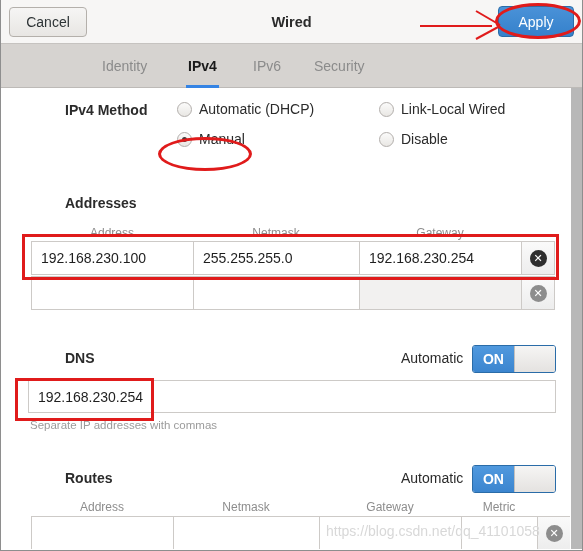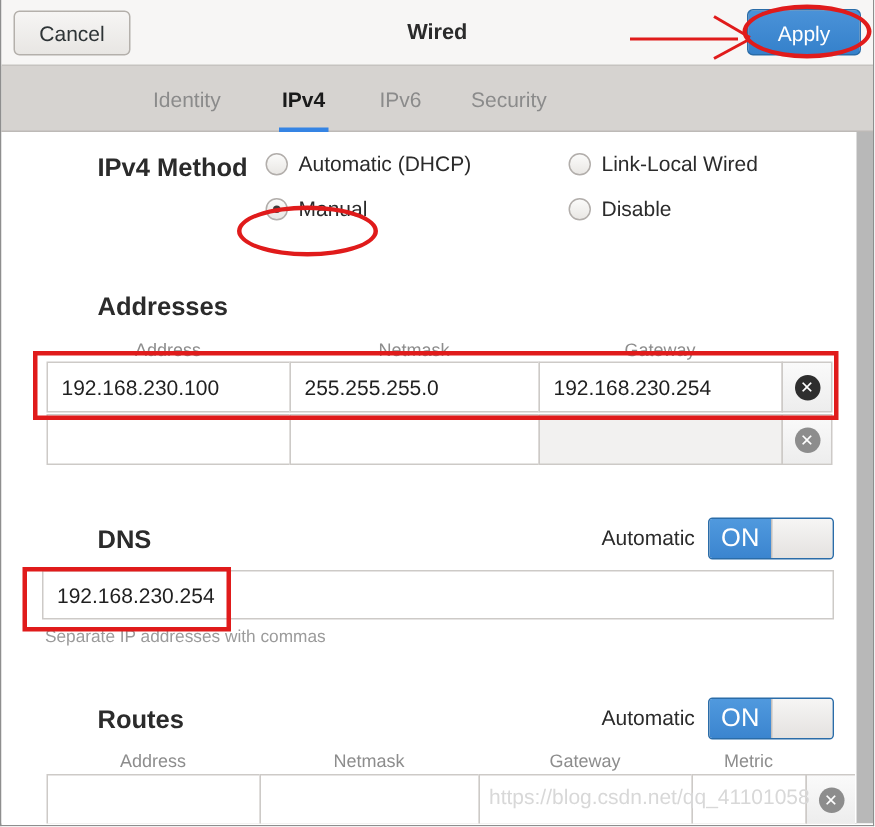--- a/index.html
+++ b/index.html
@@ -129,21 +129,21 @@
 
   .content {
     position: absolute;
     left: 0; top: 0;
     width: 569px;
   }
 
   
   .section-label {
     position: absolute;
-    font-size: 17px;
+    font-size: 14px;
     font-weight: bold;
     color: #2b2b2b;
     padding-left: 38px;
   }
 
   
   .radio-row {
     position: absolute;
     display: flex;
     align-items: center;
@@ -234,22 +234,22 @@
     border-radius: 3px;
     display: flex;
     overflow: hidden;
     cursor: pointer;
     background: #eeeeee;
   }
   .toggle-on {
     width: 42px; height: 100%;
     background: linear-gradient(to bottom, #5099de, #3b85cf);
     color: #ffffff;
-    font-size: 17px;
-    font-weight: normal;
+    font-size: 14px;
+    font-weight: bold;
     display: flex;
     align-items: center;
     justify-content: center;
   }
   .toggle-knob {
     width: 42px; height: 100%;
     background: linear-gradient(to bottom, #f6f5f4, #e4e2e0);
     border-left: 1px solid #c3c0bd;
   }
 

